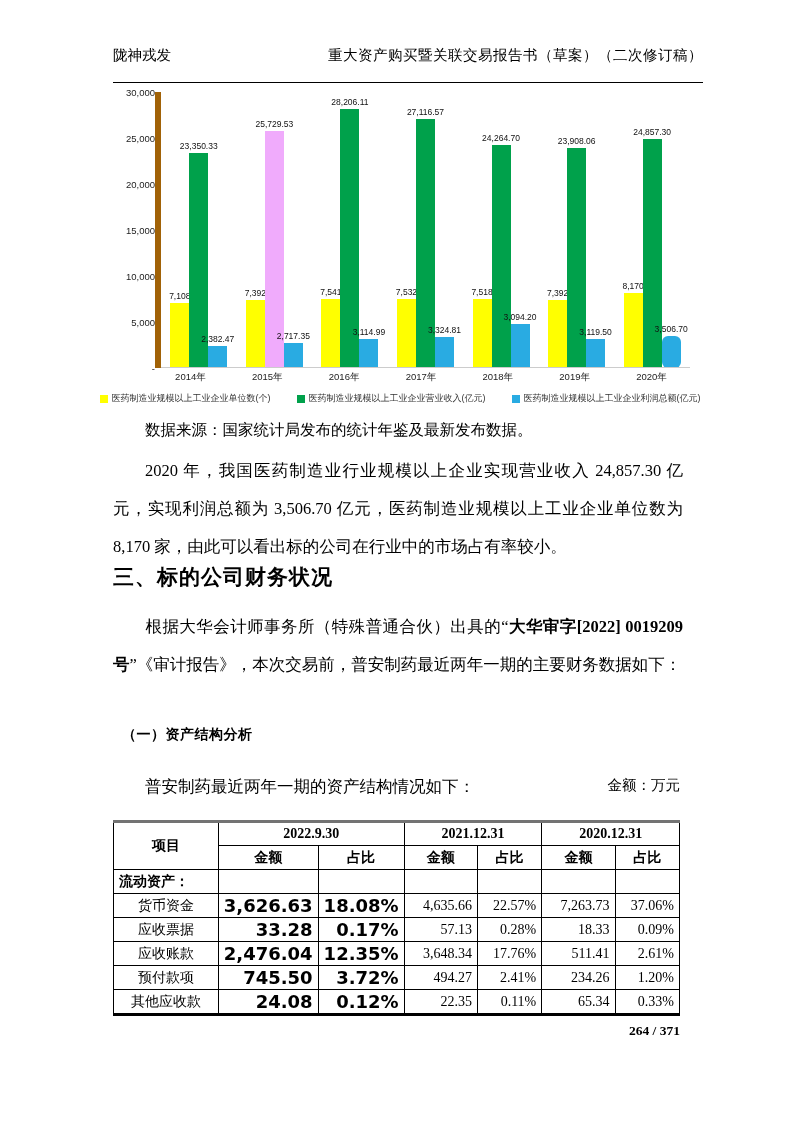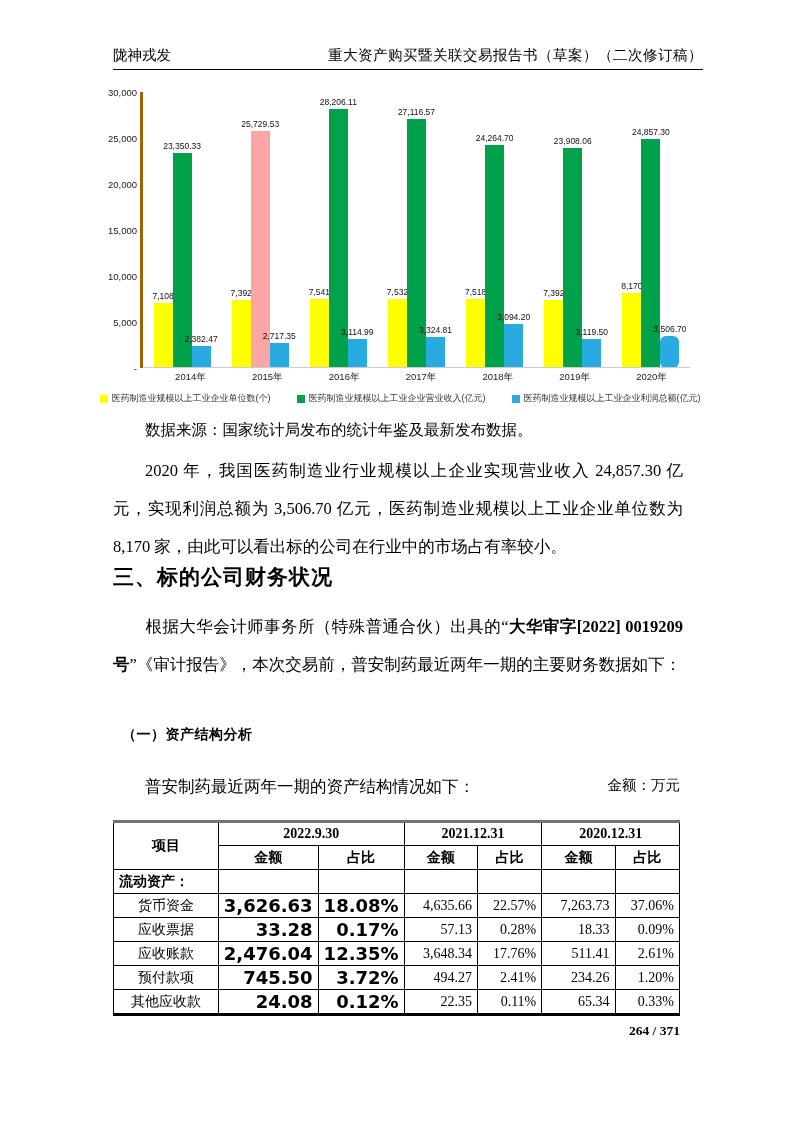--- a/index.html
+++ b/index.html
@@ -12,27 +12,27 @@
     font-family:"Liberation Serif","DejaVu Serif",serif;
     color:#000;
     overflow:hidden;
   }
   
   .hdr {
     position:absolute; top:46px; left:113px; right:90px;
     display:flex; justify-content:space-between; align-items:flex-end;
     font-size:14.5px;
     border-bottom:1.5px solid #000;
-    padding-bottom:4px;
+    padding-bottom:17px;
   }
   .hdr .hdr-right { letter-spacing:0.5px; }
 
   
   .chart { position:absolute; top:92px; left:100px; width:600px; }
-  .chart-body { position:relative; height:276px; margin-left:40px; border-left:3px solid #a16207; }
+  .chart-body { position:relative; height:276px; margin-left:55px; border-left:6px solid #a16207; }
   .yaxis-label {
     position:absolute; right:calc(100% + 6px); transform:translateY(-50%);
     font-size:9.5px; color:#222; font-family:"Liberation Sans",sans-serif; white-space:nowrap;
   }
   .baseline { position:absolute; left:0; right:10px; bottom:0; border-bottom:1px solid #ccc; }
   .groups {
     position:absolute; left:0; bottom:0; right:10px; top:0;
     display:flex; justify-content:space-around; align-items:flex-end;
   }
   .bar-group { display:flex; align-items:flex-end; height:100%; }
@@ -122,21 +122,21 @@
               <div class="bar-label">23,350.33</div>
             </div>
             <div class="bar" style="height: 21.9187px; background: rgb(41, 171, 226);">
               <div class="bar-label">2,382.47</div>
             </div>
           </div>
           <div class="bar-group">
             <div class="bar" style="height: 68.0064px; background: rgb(255, 255, 0);">
               <div class="bar-label">7,392</div>
             </div>
-            <div class="bar" style="height: 236.712px; background: #fca5a5;">
+            <div class="bar" style="height: 236.712px; background: #f0abfc;">
               <div class="bar-label">25,729.53</div>
             </div>
             <div class="bar" style="height: 24.9996px; background: rgb(41, 171, 226);">
               <div class="bar-label">2,717.35</div>
             </div>
           </div>
           <div class="bar-group">
             <div class="bar" style="height: 69.3772px; background: rgb(255, 255, 0);">
               <div class="bar-label">7,541</div>
             </div>

